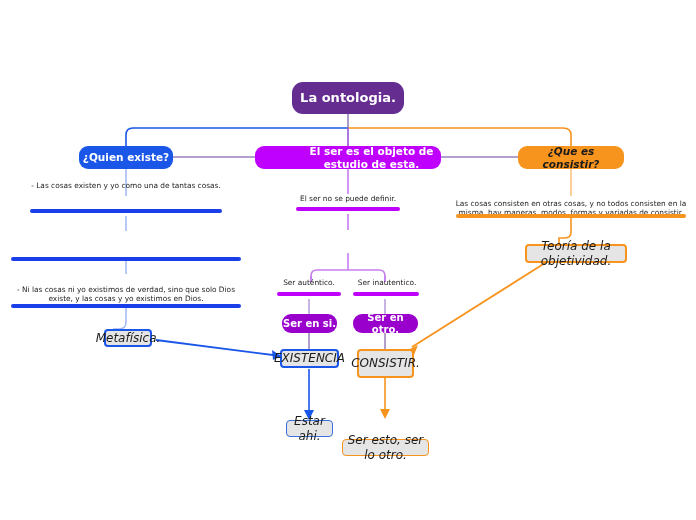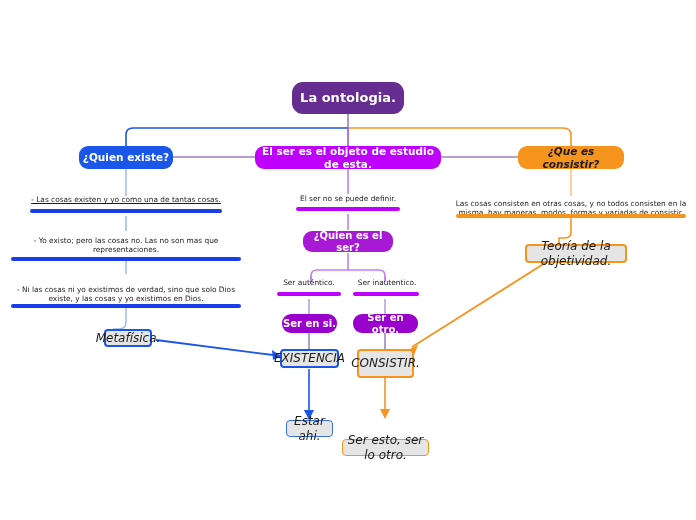--- a/index.html
+++ b/index.html
@@ -139,37 +139,35 @@
     <path d="M571 216 L571 232 Q571 238 565 238 L559 238 L559 244" stroke="#f7941e" stroke-width="1.6" fill="none"></path>
 
     <path d="M545 263 L412 347" stroke="#f7941e" stroke-width="1.8" fill="none"></path>
     <path d="M406 351 L418 345 L414 355 Z" fill="#f7941e"></path>
   </svg>
 
   <div class="node pill pill-blue" style="left:79px; top:146px; width:94px; height:23px;">¿Quien existe?</div>
 
   <div class="node pill pill-root" style="left:292px; top:82px; width:112px; height:32px;">La ontologia.</div>
 
-  <div class="leaf" style="left:14px; top:189px; width:224px; height:18px;text-decoration:underline;">- Las cosas existen y yo como una de tantas cosas.</div>
+  <div class="leaf" style="left:14px; top:175px; width:224px; height:18px;">- Las cosas existen y yo como una de tantas cosas.</div>
   <div class="bar bar-blue" style="left:30px; top:209px; width:192px;"></div>
 
-  <div class="leaf" style="left:14px; top:229px; width:224px; height:28px;">- Yo existo; pero las cosas no. Las no son mas que representaciones.</div>
   <div class="bar bar-blue" style="left:11px; top:257px; width:230px;"></div>
 
   <div class="leaf" style="left:14px; top:278px; width:224px; height:28px;">- Ni las cosas ni yo existimos de verdad, sino que solo Dios existe, y las cosas y yo existimos en Dios.</div>
   <div class="bar bar-blue" style="left:11px; top:304px; width:230px;"></div>
 
   <div class="node boxed box-blue-thick" style="left:104px; top:329px; width:48px; height:18px;">Metafísica.</div>
 
-  <div class="node pill pill-violet" style="left:255px; top:146px; width:186px; height:23px;">El ser es el objeto de estudio de esta.</div>
+  <div class="node pill pill-violet" style="left:255px; top:146px; width:186px; height:23px;padding-left:47px;">El ser es el objeto de estudio de esta.</div>
 
   <div class="leaf" style="left:288px; top:192px; width:120px; height:14px;">El ser no se puede definir.</div>
   <div class="bar bar-violet" style="left:296px; top:207px; width:104px;"></div>
 
-  <div class="node pill pill-magenta" style="left:303px; top:231px; width:90px; height:21px;">¿Quien es el ser?</div>
 
   <div class="leaf" style="left:272px; top:277px; width:74px; height:13px;">Ser auténtico.</div>
   <div class="bar bar-violet" style="left:277px; top:292px; width:64px;"></div>
 
   <div class="node pill pill-purple" style="left:282px; top:314px; width:55px; height:19px;">Ser en si.</div>
 
   <div class="node boxed box-blue-thick" style="left:280px; top:349px; width:59px; height:19px;">EXISTENCIA</div>
 
   <div class="node boxed box-blue-thin" style="left:286px; top:420px; width:47px; height:17px;">Estar ahi.</div>
 

